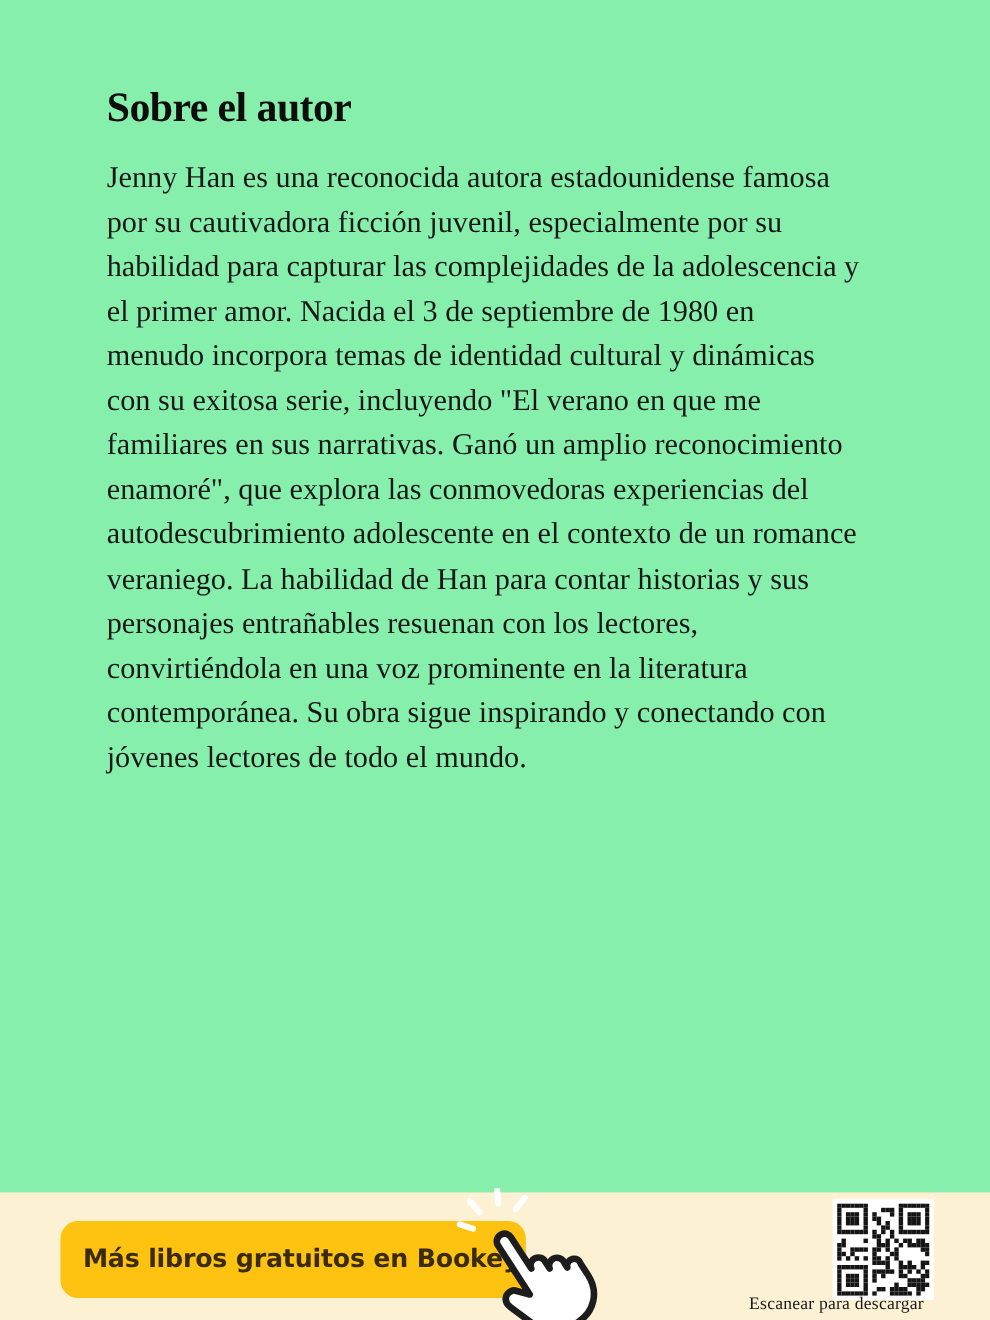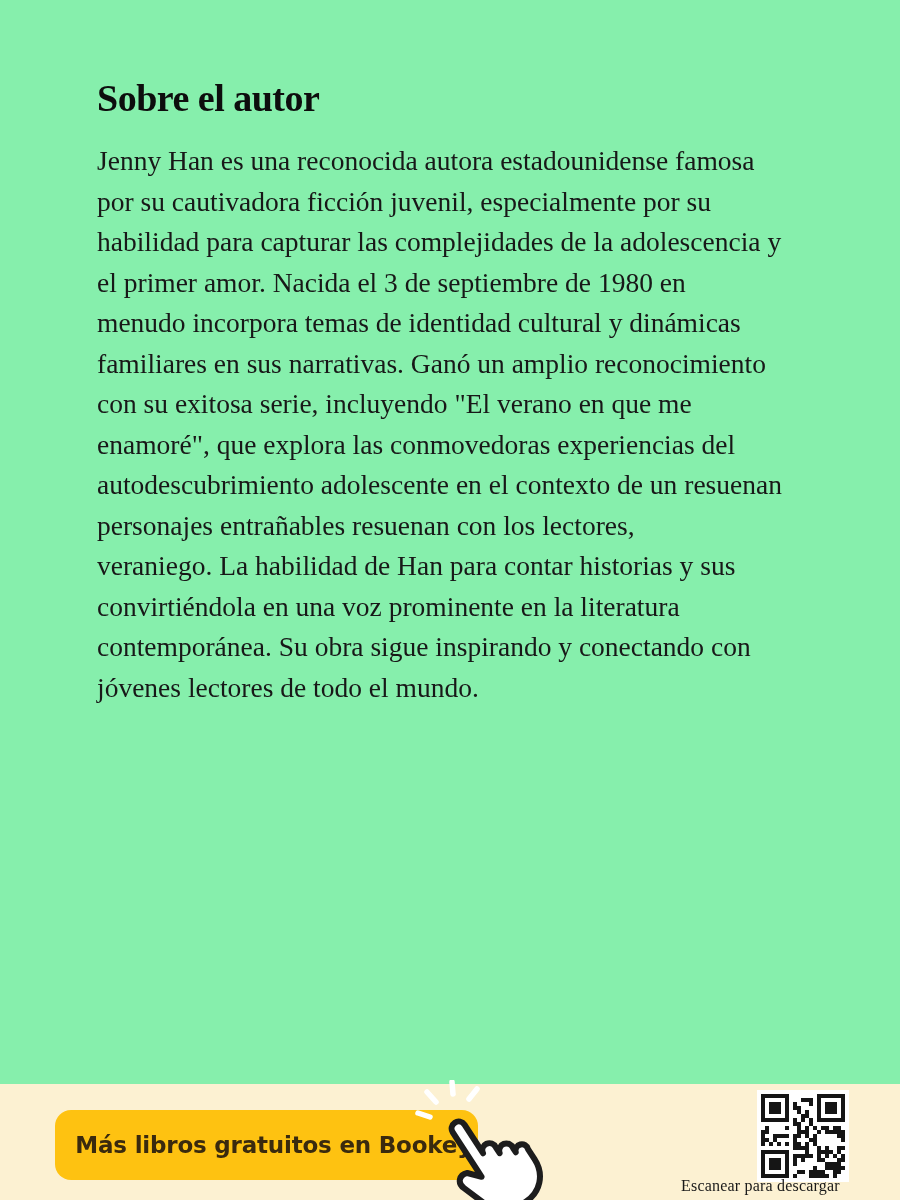--- a/index.html
+++ b/index.html
@@ -79,26 +79,26 @@
 <div class="page">
 
   <h1 class="heading">Sobre el autor</h1>
 
   <div class="paragraph">
     <div class="line">Jenny Han es una reconocida autora estadounidense famosa</div>
     <div class="line">por su cautivadora ficción juvenil, especialmente por su</div>
     <div class="line">habilidad para capturar las complejidades de la adolescencia y</div>
     <div class="line">el primer amor. Nacida el 3 de septiembre de 1980 en</div>
     <div class="line">menudo incorpora temas de identidad cultural y dinámicas</div>
+    <div class="line">con su exitosa serie, incluyendo "El verano en que me</div>
     <div class="line">familiares en sus narrativas. Ganó un amplio reconocimiento</div>
-    <div class="line">con su exitosa serie, incluyendo "El verano en que me</div>
     <div class="line">enamoré", que explora las conmovedoras experiencias del</div>
-    <div class="line">autodescubrimiento adolescente en el contexto de un resuenan</div>
+    <div class="line">autodescubrimiento adolescente en el contexto de un romance</div>
+    <div class="line">veraniego. La habilidad de Han para contar historias y sus</div>
     <div class="line">personajes entrañables resuenan con los lectores,</div>
-    <div class="line">veraniego. La habilidad de Han para contar historias y sus</div>
     <div class="line">convirtiéndola en una voz prominente en la literatura</div>
     <div class="line">contemporánea. Su obra sigue inspirando y conectando con</div>
     <div class="line">jóvenes lectores de todo el mundo.</div>
   </div>
 
   <div class="bottom-strip"></div>
 
   <button class="cta-button">
     <span>Más libros gratuitos en Bookey</span>
   </button>

